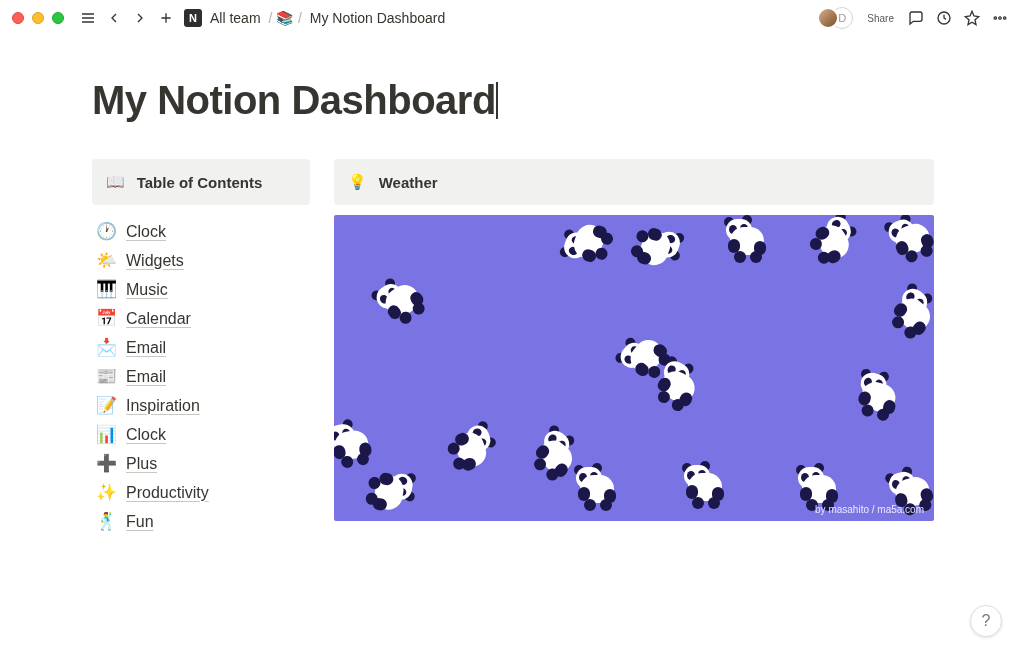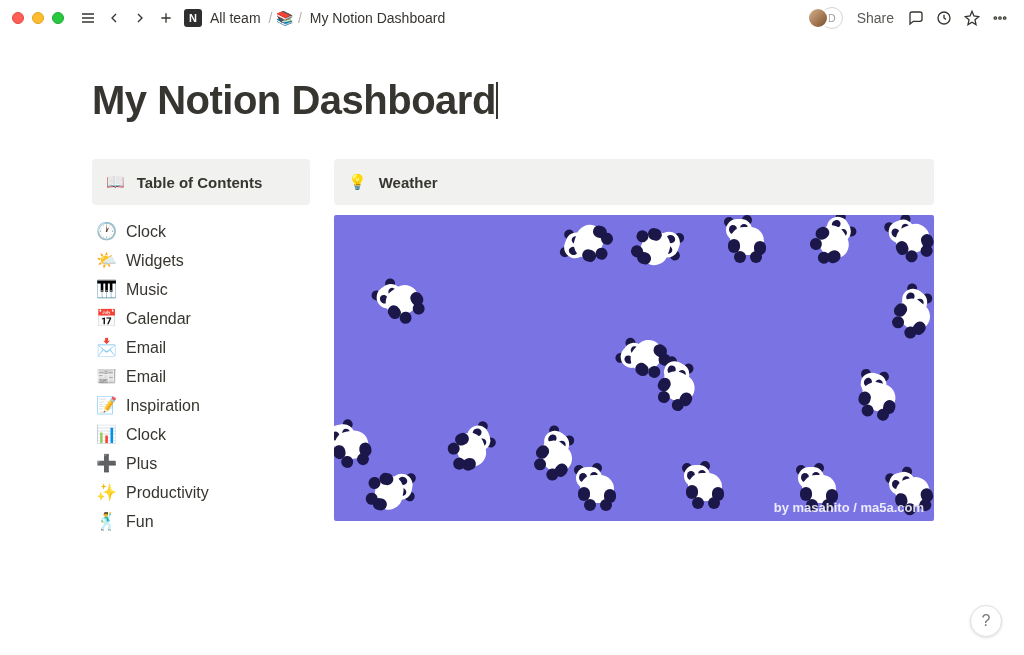--- a/index.html
+++ b/index.html
@@ -55,21 +55,21 @@
     display:flex;align-items:center;justify-content:center;
     color:#fff;font-size:10px;
     border:2px solid #fff; z-index:2;
   }
   .avatar2 {
     width:22px;height:22px;border-radius:50%;
     background:#fff;border:1px solid #d8d5d1;
     display:flex;align-items:center;justify-content:center;
     font-size:11px;color:#9e9a94;margin-left:-8px;z-index:1;
   }
-  .share-text { font-size:14px; padding:0 8px; color:#5a5955; cursor:pointer;}
+  .share-text { font-size:10px; padding:0 8px; color:#5a5955; cursor:pointer;}
   .top-icons { display:flex; gap:4px; }
 
   
   .page {
     padding: 42px 0 0 92px;
     width: 936px;
   }
   .page-title {
     font-size: 40px;
     font-weight: 700;
@@ -94,37 +94,37 @@
     border-radius:4px;
     padding: 14px 14px;
     font-size:15px; font-weight:600;
   }
   .toc { margin-top:12px; }
   .toc-item {
     display:flex; align-items:center; gap:10px;
     padding:4px 4px; font-size:16px; cursor:pointer;
   }
   .toc-item .emoji { width:20px; text-align:center; font-size:17px;}
-  .toc-item .label { text-decoration-color:#c9c7c3; text-underline-offset:3px;}
+  .toc-item .label { text-decoration: underline; text-decoration-color:#c9c7c3; text-underline-offset:3px;}
 
   
   .col-right { width: 600px; }
   .callout-w { font-weight:600; }
 
   .widget-box {
     height: 306px;
     margin-top:10px;
     border-radius:2px;
     background:#7a73e4;
     position:relative;
     overflow:hidden;
   }
   .widget-credit{
     position:absolute; bottom:6px; right:10px;
-    color:rgba(255,255,255,0.85); font-size:13px;font-weight:bold;
+    color:rgba(255,255,255,0.85); font-size:10px;
   }
   
   .panda{
     position:absolute; width:46px; height:40px;
   }
   .panda .body{position:absolute;left:6px;top:8px;width:34px;height:28px;background:#fff;border-radius:14px;}
   .panda .head{position:absolute;left:2px;top:0;width:26px;height:22px;background:#fff;border-radius:11px;}
   .panda .ear1{position:absolute;left:0;top:-2px;width:10px;height:10px;background:#1b1748;border-radius:50%;}
   .panda .ear2{position:absolute;left:18px;top:-4px;width:10px;height:10px;background:#1b1748;border-radius:50%;}
   .panda .eye1{position:absolute;left:5px;top:6px;width:8px;height:9px;background:#1b1748;border-radius:50%;}

